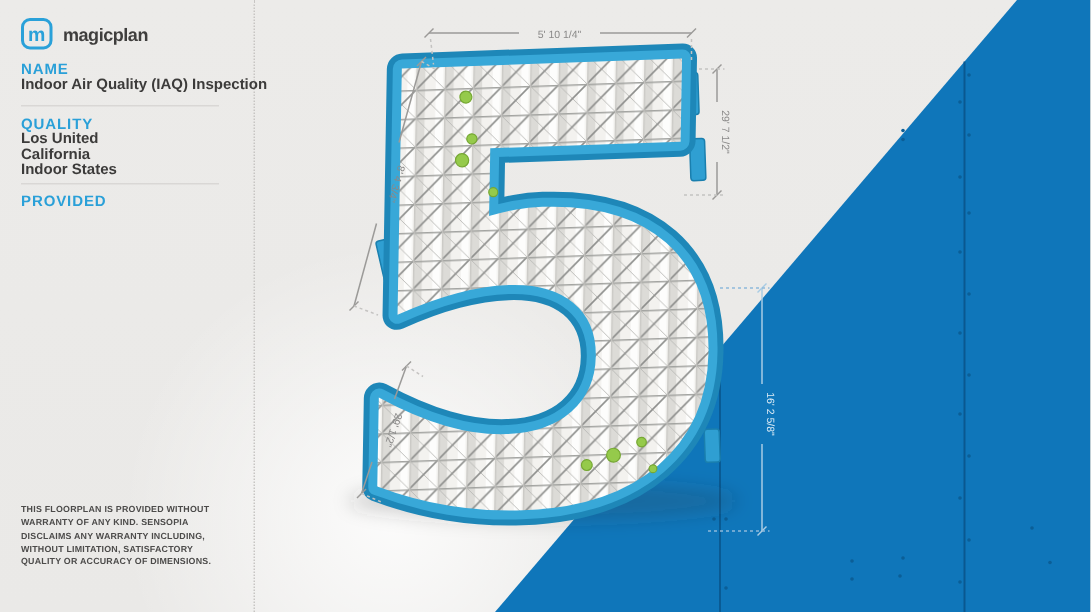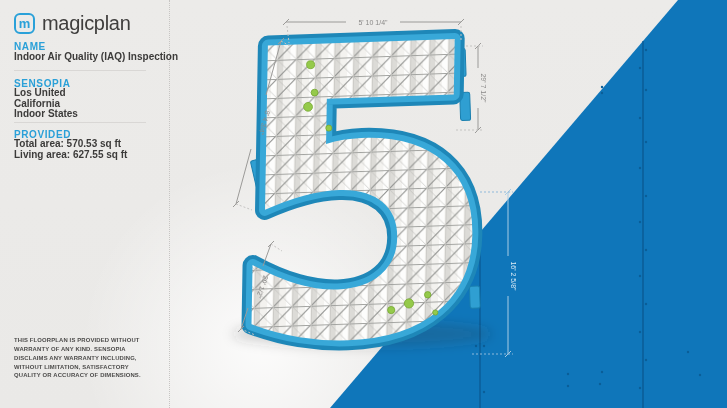--- a/index.html
+++ b/index.html
@@ -15,21 +15,21 @@
   
   .sidebar{
     position:absolute;left:0;top:0;width:170px;height:408px;
     border-right:1px dotted #c7c5c3;
   }
   .brand{position:absolute;left:14px;top:12px;display:flex;align-items:center;gap:7px;}
   .logo-m{
     width:21px;height:21px;border:2.2px solid #2aa1d9;border-radius:6px;
     color:#2aa1d9;font-weight:bold;font-size:13px;line-height:17px;text-align:center;display:inline-block;
   }
-  .brand-name{font-size:20px;font-weight:normal;color:#3f3e3d;letter-spacing:-.3px;}
+  .brand-name{font-size:12px;font-weight:bold;color:#3f3e3d;letter-spacing:-.3px;}
   .sec-heading{position:absolute;left:14px;font-size:10px;font-weight:bold;color:#2aa0d8;letter-spacing:.6px;}
   .sec-body{position:absolute;left:14px;font-size:10px;font-weight:bold;color:#3c3b3a;line-height:10.5px;white-space:nowrap;}
   .divider{position:absolute;left:14px;width:132px;height:1px;background:#d9d7d5;}
   .disclaimer{
     position:absolute;left:14px;top:336px;width:132px;
     font-size:5.9px;font-weight:600;color:#4c4b4a;line-height:1.5;letter-spacing:.15px;
   }
   .scalebar{position:absolute;left:14px;top:366px;width:150px;height:24px;}
   .scale-ticks{position:relative;height:9px;}
   .scale-ticks span{position:absolute;transform:translateX(-50%);font-size:7px;font-weight:bold;color:#343434;}
@@ -177,32 +177,28 @@
     <div class="brand">
       <span class="logo-m">m</span>
       <span class="brand-name">magicplan</span>
     </div>
 
     <div class="sec-heading" style="top:41px">NAME</div>
     <div class="sec-body" style="top:52px">Indoor Air Quality (IAQ) Inspection</div>
 
     <div class="divider" style="top:70px"></div>
 
-    <div class="sec-heading" style="top:78px">SENSOPIA</div>
+    <div class="sec-heading" style="top:78px">QUALITY</div>
     <div class="sec-body" style="top:88px">
       <div>Los United</div>
       <div>California</div>
       <div>Indoor States</div>
     </div>
 
     <div class="divider" style="top:122px"></div>
 
     <div class="sec-heading" style="top:129px">PROVIDED</div>
-    <div class="sec-body" style="top:139px">
-      <div>Total area: 570.53 sq ft</div>
-      <div>Living area: 627.55 sq ft</div>
-    </div>
 
     <div class="disclaimer">THIS FLOORPLAN IS PROVIDED WITHOUT WARRANTY OF ANY KIND. SENSOPIA DISCLAIMS ANY WARRANTY INCLUDING, WITHOUT LIMITATION, SATISFACTORY QUALITY OR ACCURACY OF DIMENSIONS.</div>
 
 
   </div>
 </div>
 
 </body></html>

